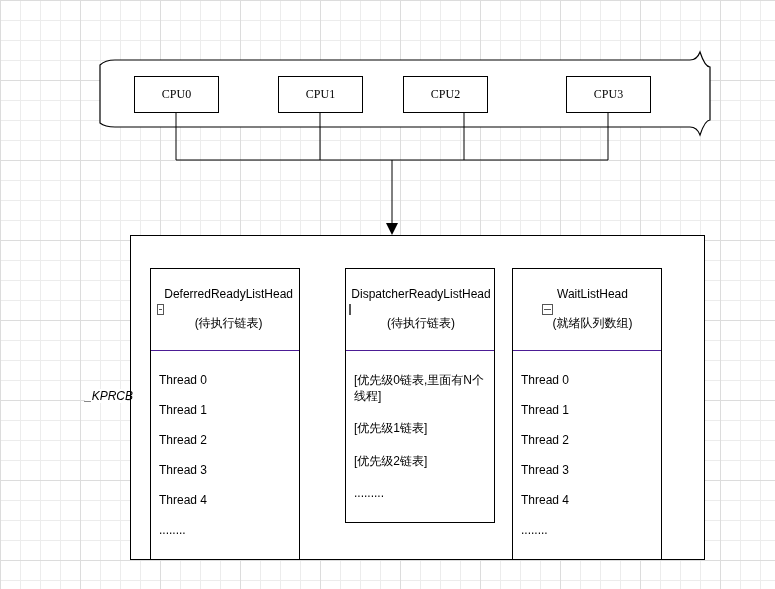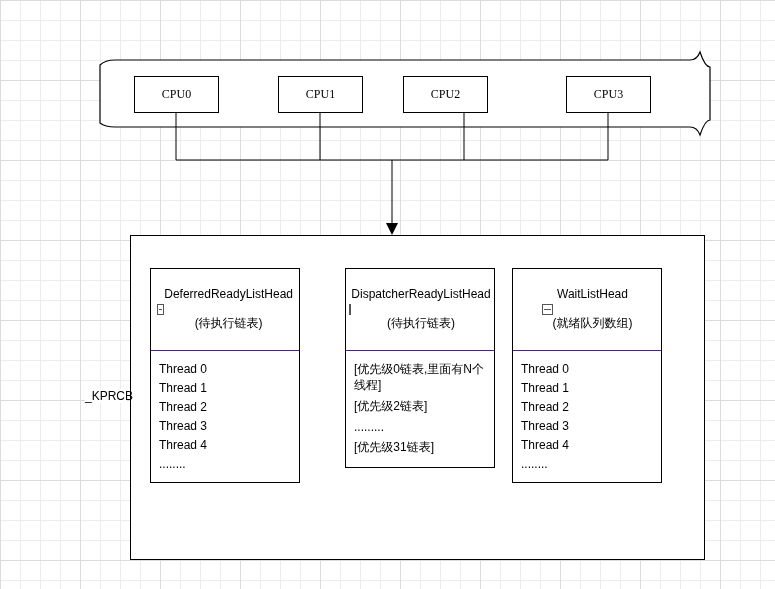--- a/index.html
+++ b/index.html
@@ -11,26 +11,26 @@
     .grid-dark { position:absolute; inset:0;
       background-image:
         linear-gradient(#dcdcdc 1px, transparent 1px),
         linear-gradient(90deg, #dcdcdc 1px, transparent 1px);
       background-size:80px 80px; }
     .abs { position:absolute; box-sizing:border-box; background:#fff; }
     .cpu { width:85px; height:37px; border:1px solid #000; display:flex; align-items:center; justify-content:center;font-family:Liberation Serif, serif; }
     .listbox { width:150px; border:1px solid #000; }
     .lb-head { padding:4px 6px; border-bottom:1px solid #4c1d95; display:flex; align-items:center; justify-content:center; text-align:center; white-space:pre-line; }
     .lb-body { padding:6px 8px; }
-    .row { margin:5px 0; }
+    .row { margin:16px 0; }
     .boxicon { display:inline-block; width:9px; height:9px; border:1px solid #555; position:relative; }
     .boxicon::before { content:""; position:absolute; left:1px; right:1px; top:4px; border-top:1px solid #555; }
     svg.lines { position:absolute; inset:0; width:775px; height:589px; pointer-events:none; }
     .main-box { position:absolute; left:130px; top:235px; width:575px; height:325px; border:1px solid #000; }
-    .kprcb-label { position:absolute; left:85px; top:389px; font-size:12px; text-align:right; width:42px; background:#fff; }
+    .kprcb-label { position:absolute; left:85px; top:389px; font-size:12px; text-align:right; width:42px; background:#fff;font-style:italic; }
   </style>
 </head>
 <body>
 
 <div class="grid"></div>
 <div class="grid-dark"></div>
 
 <svg class="lines">
   <path d="M 100 65 Q 105 60 115 60 L 690 60 Q 697 60 700 52 Q 705 67 710 67 L 710 120 Q 705 120 700 135 Q 697 127 690 127 L 115 127 Q 105 127 100 123 Z" fill="#fff" stroke="#000" stroke-width="1.2"></path>
 
@@ -80,23 +80,23 @@
 <div class="listbox abs" style="left:345px;top:268px">
   <div class="lb-head">
     <span class="boxicon"></span>
     <div style="display:inline-block">
       <div>DispatcherReadyListHead</div>
       <div>(待执行链表)</div>
     </div>
   </div>
   <div class="lb-body">
     <div class="row" style="line-height:1.3">[优先级0链表,里面有N个线程]</div>
+    <div class="row">[优先级1链表]</div>
     <div class="row">[优先级2链表]</div>
     <div class="row">.........</div>
-    <div class="row">[优先级31链表]</div>
   </div>
 </div>
 
 <div class="listbox abs" style="left:512px;top:268px">
   <div class="lb-head">
     <span class="boxicon"></span>
     <div style="display:inline-block">
       <div>WaitListHead</div>
       <div>(就绪队列数组)</div>
     </div>

